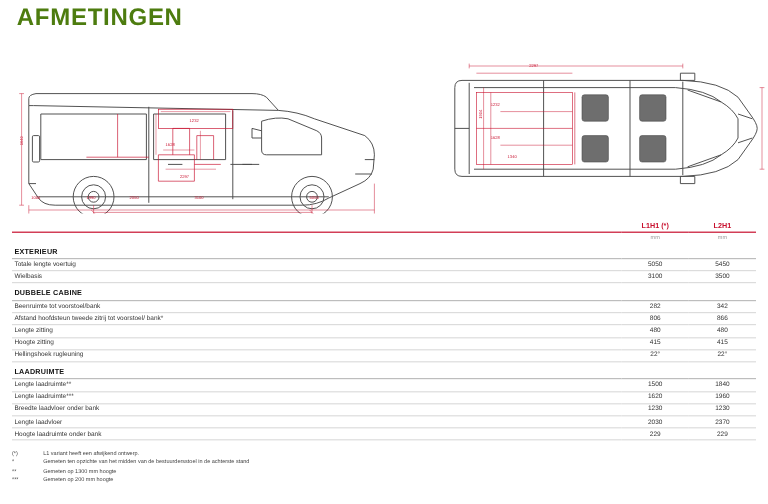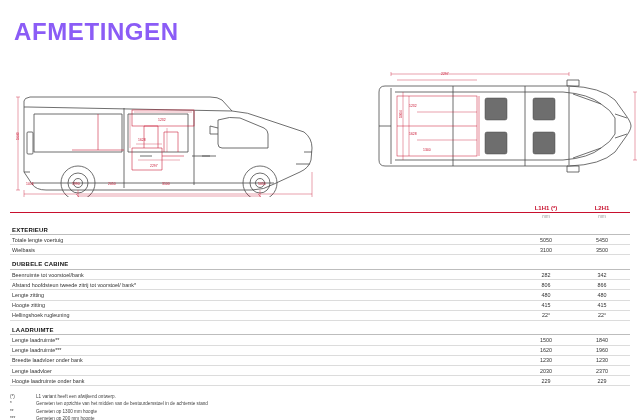--- a/index.html
+++ b/index.html
@@ -16,25 +16,25 @@
     position: relative;
   }
   .page {
     position: relative;
     width: 640px;
     height: 420px;
     box-sizing: border-box;
     padding: 0 10px;
   }
   .title {
-    font-size: 24px;
+    font-size: 20px;
     font-weight: bold;
     letter-spacing: 0.6px;
-    color: #8b5cf6;
-    padding: 18px 0 6px 4px;
+    color: #4d7c0f;
+    padding: 4px 0 6px 4px;
     margin: 0;
   }
 
   
   .drawings {
     position: relative;
     height: 145px;
     margin: 0 2px 6px 2px;
   }
   .draw-box {

